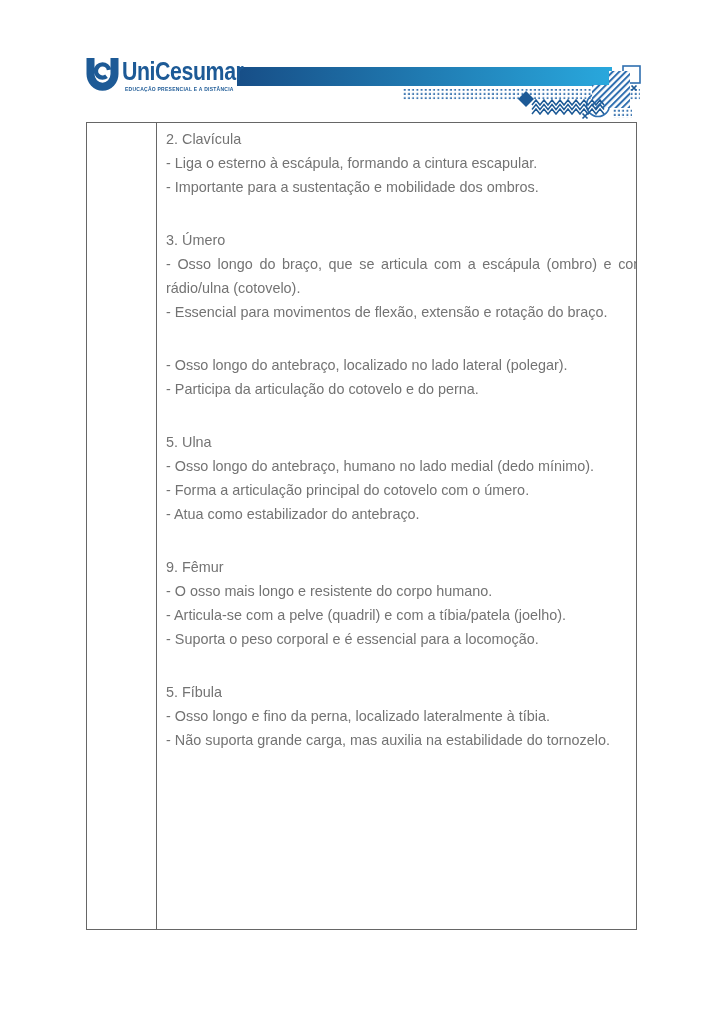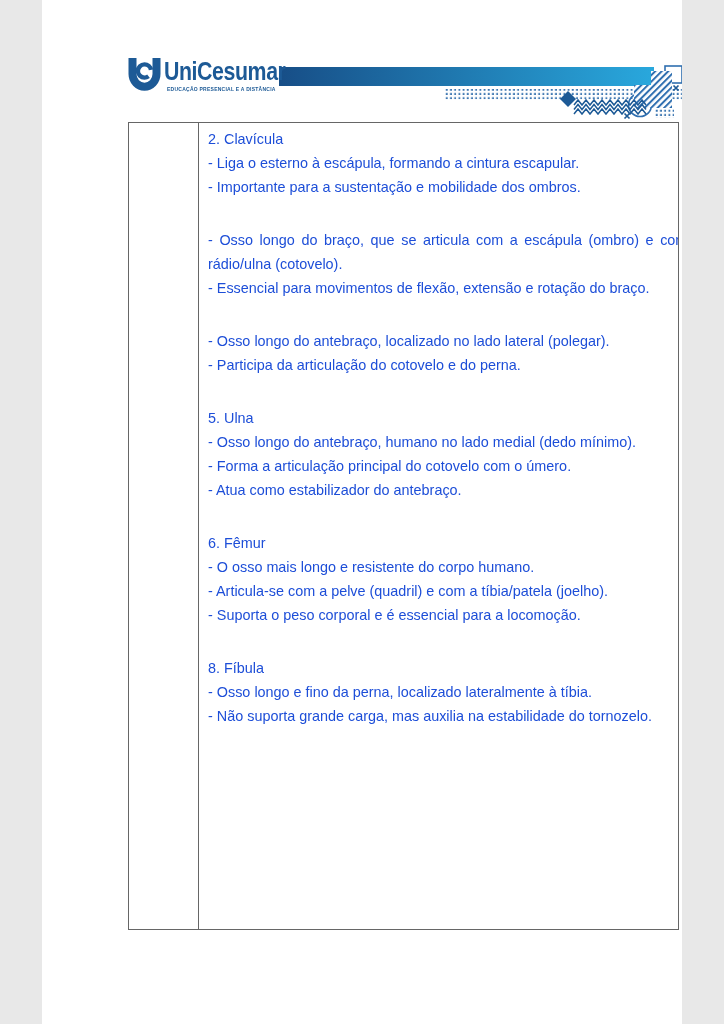--- a/index.html
+++ b/index.html
@@ -1,17 +1,17 @@
 <!DOCTYPE html>
 <html><head>
 <meta charset="utf-8">
 <style>
   html,body{margin:0;padding:0;background:#e8e8e8;}
   .page{
-    position:relative;width:640px;height:1024px;background:#ffffff;
+    position:relative;width:724px;height:1024px;background:#ffffff;
     margin:0 auto;overflow:hidden;
     font-family:"Liberation Sans", "DejaVu Sans", sans-serif;
   }
   
   .logo{position:absolute;left:86px;top:57px;display:flex;align-items:flex-start;}
   .logo-emblem{flex:0 0 auto;}
   .logo-textcol{margin-left:3px;margin-top:2px;}
   .logo-name{
     font-size:26px;line-height:24px;font-weight:bold;color:#1d5a96;
     letter-spacing:-0.5px;transform:scaleX(0.82);transform-origin:left top;
@@ -23,21 +23,21 @@
   }
   .decor-svg{position:absolute;left:0;top:0;}
   
   .doc-table{
     position:absolute;left:86px;top:122px;width:551px;height:808px;
     border:1px solid #666;box-sizing:border-box;display:flex;background:#fff;
   }
   .cell-left{width:70px;border-right:1px solid #666;box-sizing:border-box;}
   .cell-right{
     flex:1;padding:4px 6px 0 9px;overflow:hidden;
-    font-size:14.4px;line-height:24px;color:#1d4ed8;
+    font-size:14.4px;line-height:24px;color:#737373;
   }
   .table-section{margin-bottom:29px;}
   .table-section:last-child{margin-bottom:0;}
   .t-line{height:24px;white-space:nowrap;}
   .t-line.fill{word-spacing:2.6px;}
 </style>
 </head>
 <body>
 
 <div class="page">
@@ -97,41 +97,42 @@
 
   <div class="doc-table">
     <div class="cell-left"></div>
     <div class="cell-right">
         <div class="table-section">
           <div class="t-line t-title">2. Clavícula</div>
           <div class="t-line">- Liga o esterno à escápula, formando a cintura escapular.</div>
           <div class="t-line">- Importante para a sustentação e mobilidade dos ombros.</div>
         </div>
         <div class="table-section">
+          <div class="t-line t-title">3. Úmero</div>
           <div class="t-line fill">- Osso longo do braço, que se articula com a escápula (ombro) e com</div>
           <div class="t-line">rádio/ulna (cotovelo).</div>
           <div class="t-line">- Essencial para movimentos de flexão, extensão e rotação do braço.</div>
         </div>
         <div class="table-section">
           <div class="t-line">- Osso longo do antebraço, localizado no lado lateral (polegar).</div>
           <div class="t-line">- Participa da articulação do cotovelo e do perna.</div>
         </div>
         <div class="table-section">
           <div class="t-line t-title">5. Ulna</div>
           <div class="t-line">- Osso longo do antebraço, humano no lado medial (dedo mínimo).</div>
           <div class="t-line">- Forma a articulação principal do cotovelo com o úmero.</div>
           <div class="t-line">- Atua como estabilizador do antebraço.</div>
         </div>
         <div class="table-section">
-          <div class="t-line t-title">6. Fêmur</div>
+          <div class="t-line t-title">9. Fêmur</div>
           <div class="t-line">- O osso mais longo e resistente do corpo humano.</div>
           <div class="t-line">- Articula-se com a pelve (quadril) e com a tíbia/patela (joelho).</div>
           <div class="t-line">- Suporta o peso corporal e é essencial para a locomoção.</div>
         </div>
         <div class="table-section">
-          <div class="t-line t-title">8. Fíbula</div>
+          <div class="t-line t-title">5. Fíbula</div>
           <div class="t-line">- Osso longo e fino da perna, localizado lateralmente à tíbia.</div>
           <div class="t-line">- Não suporta grande carga, mas auxilia na estabilidade do tornozelo.</div>
         </div>
       </div>
   </div>
 
 </div>
 
 </body></html>

